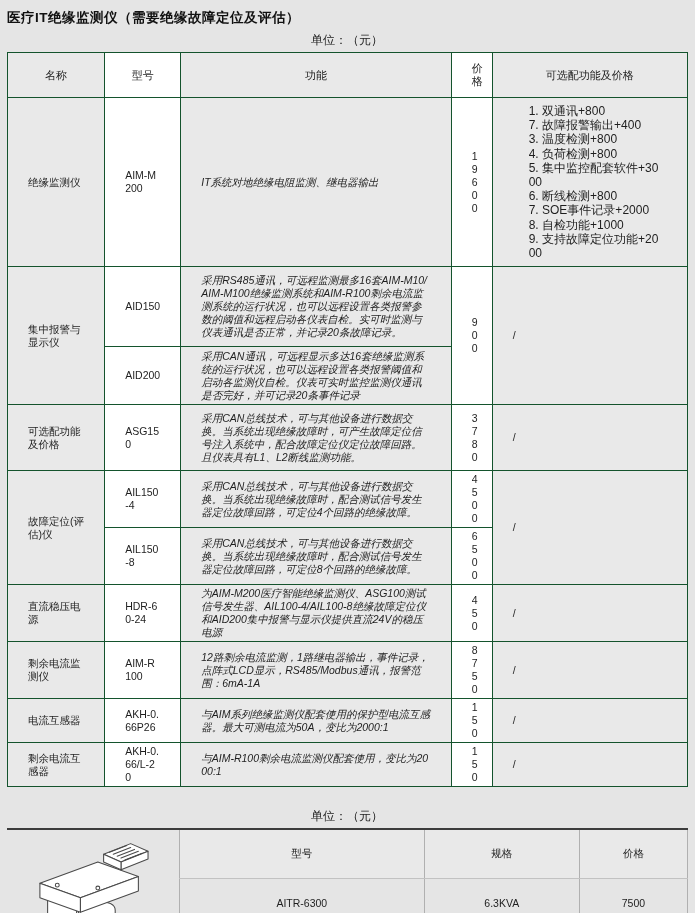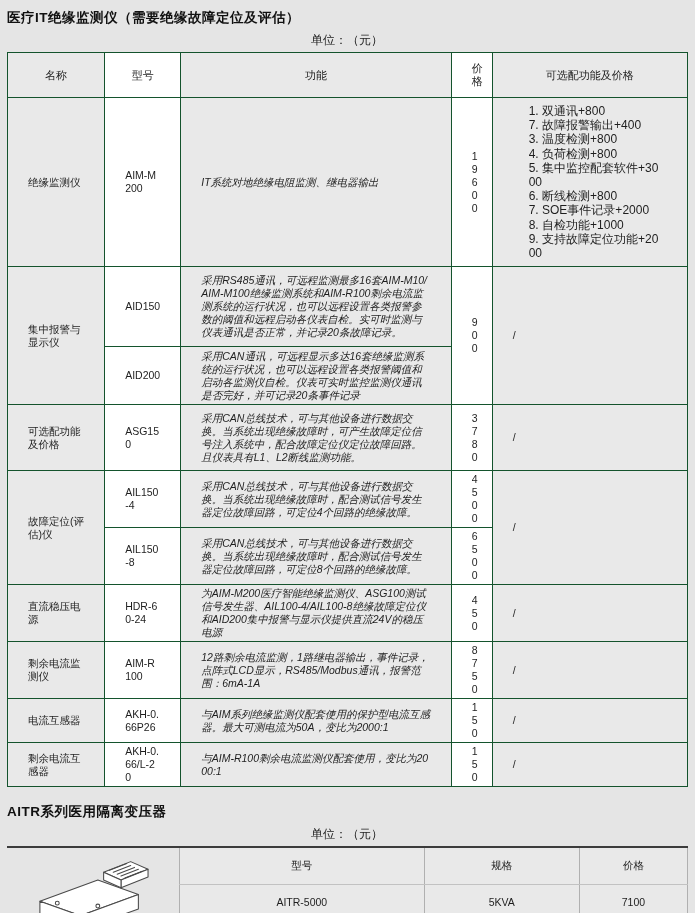--- a/index.html
+++ b/index.html
@@ -146,21 +146,20 @@
         <td class="white center">AKH-0.66/L-20</td>
         <td class="gray func">与AIM-R100剩余电流监测仪配套使用，变比为2000:1</td>
         <td class="white center">150</td>
         <td class="gray center slash">/</td>
       </tr>
     </tbody>
       </table>
   </div>
 
   <div class="sec sec2">
-    <div class="doc-title">AITR系列医用隔离变压器</div>
     <div class="unit">单位：（元）</div>
 
     <div class="t2wrap">
       <div class="imgbox">
         <svg width="150" height="140" viewBox="0 0 150 145">
           <g stroke="#4a4a4a" stroke-width="1.1" fill="#ffffff" stroke-linejoin="round" stroke-linecap="round">
 
             <polygon points="10,104 72,80 140,102 78,128"></polygon>
             <polygon points="10,104 78,128 78,135 10,111"></polygon>
             <polygon points="78,128 140,102 140,109 78,135"></polygon>
@@ -190,25 +189,20 @@
           </g>
         </svg>
       </div>
 
       <table class="t2">
         <tbody>
             <tr class="zeb">
           <th>型号</th>
           <th>规格</th>
           <th>价格</th>
-        </tr>
-        <tr class="zeb">
-          <td>AITR-5000</td>
-          <td>5KVA</td>
-          <td>7100</td>
         </tr>
         <tr>
           <td>AITR-6300</td>
           <td>6.3KVA</td>
           <td>7500</td>
         </tr>
         <tr>
           <td>AITR-10000</td>
           <td>10KVA</td>
           <td>9800</td>

